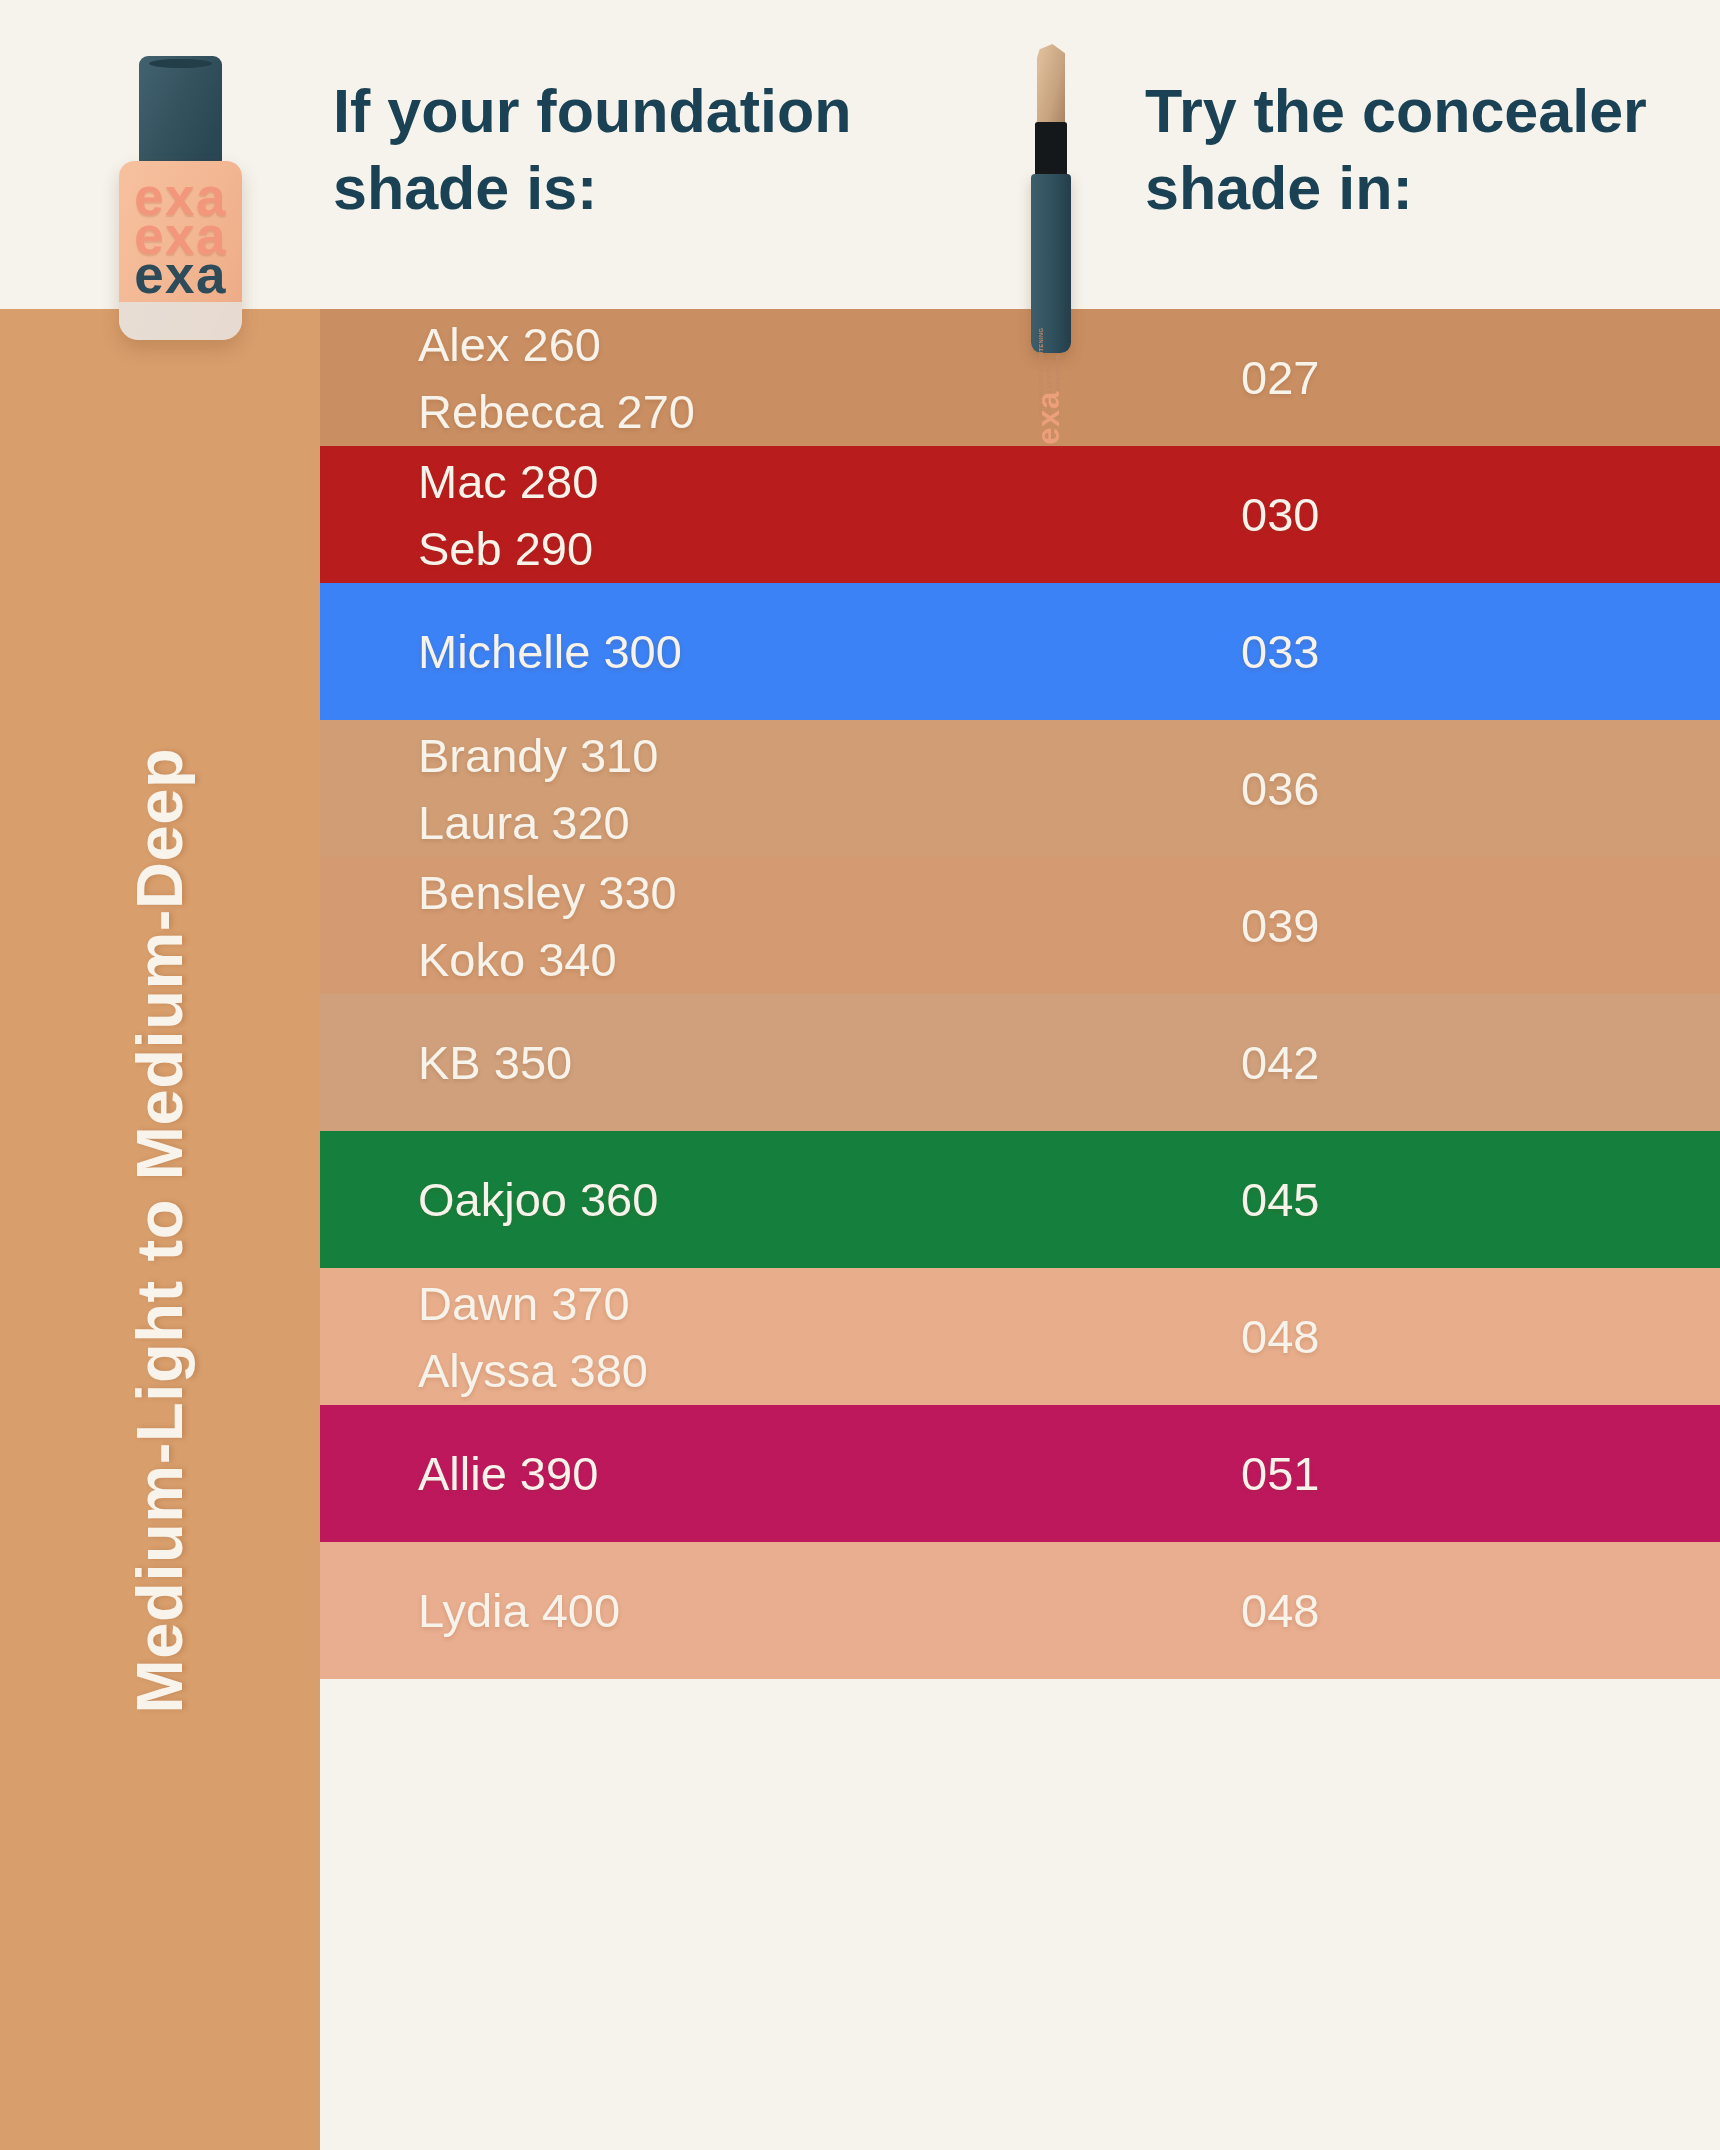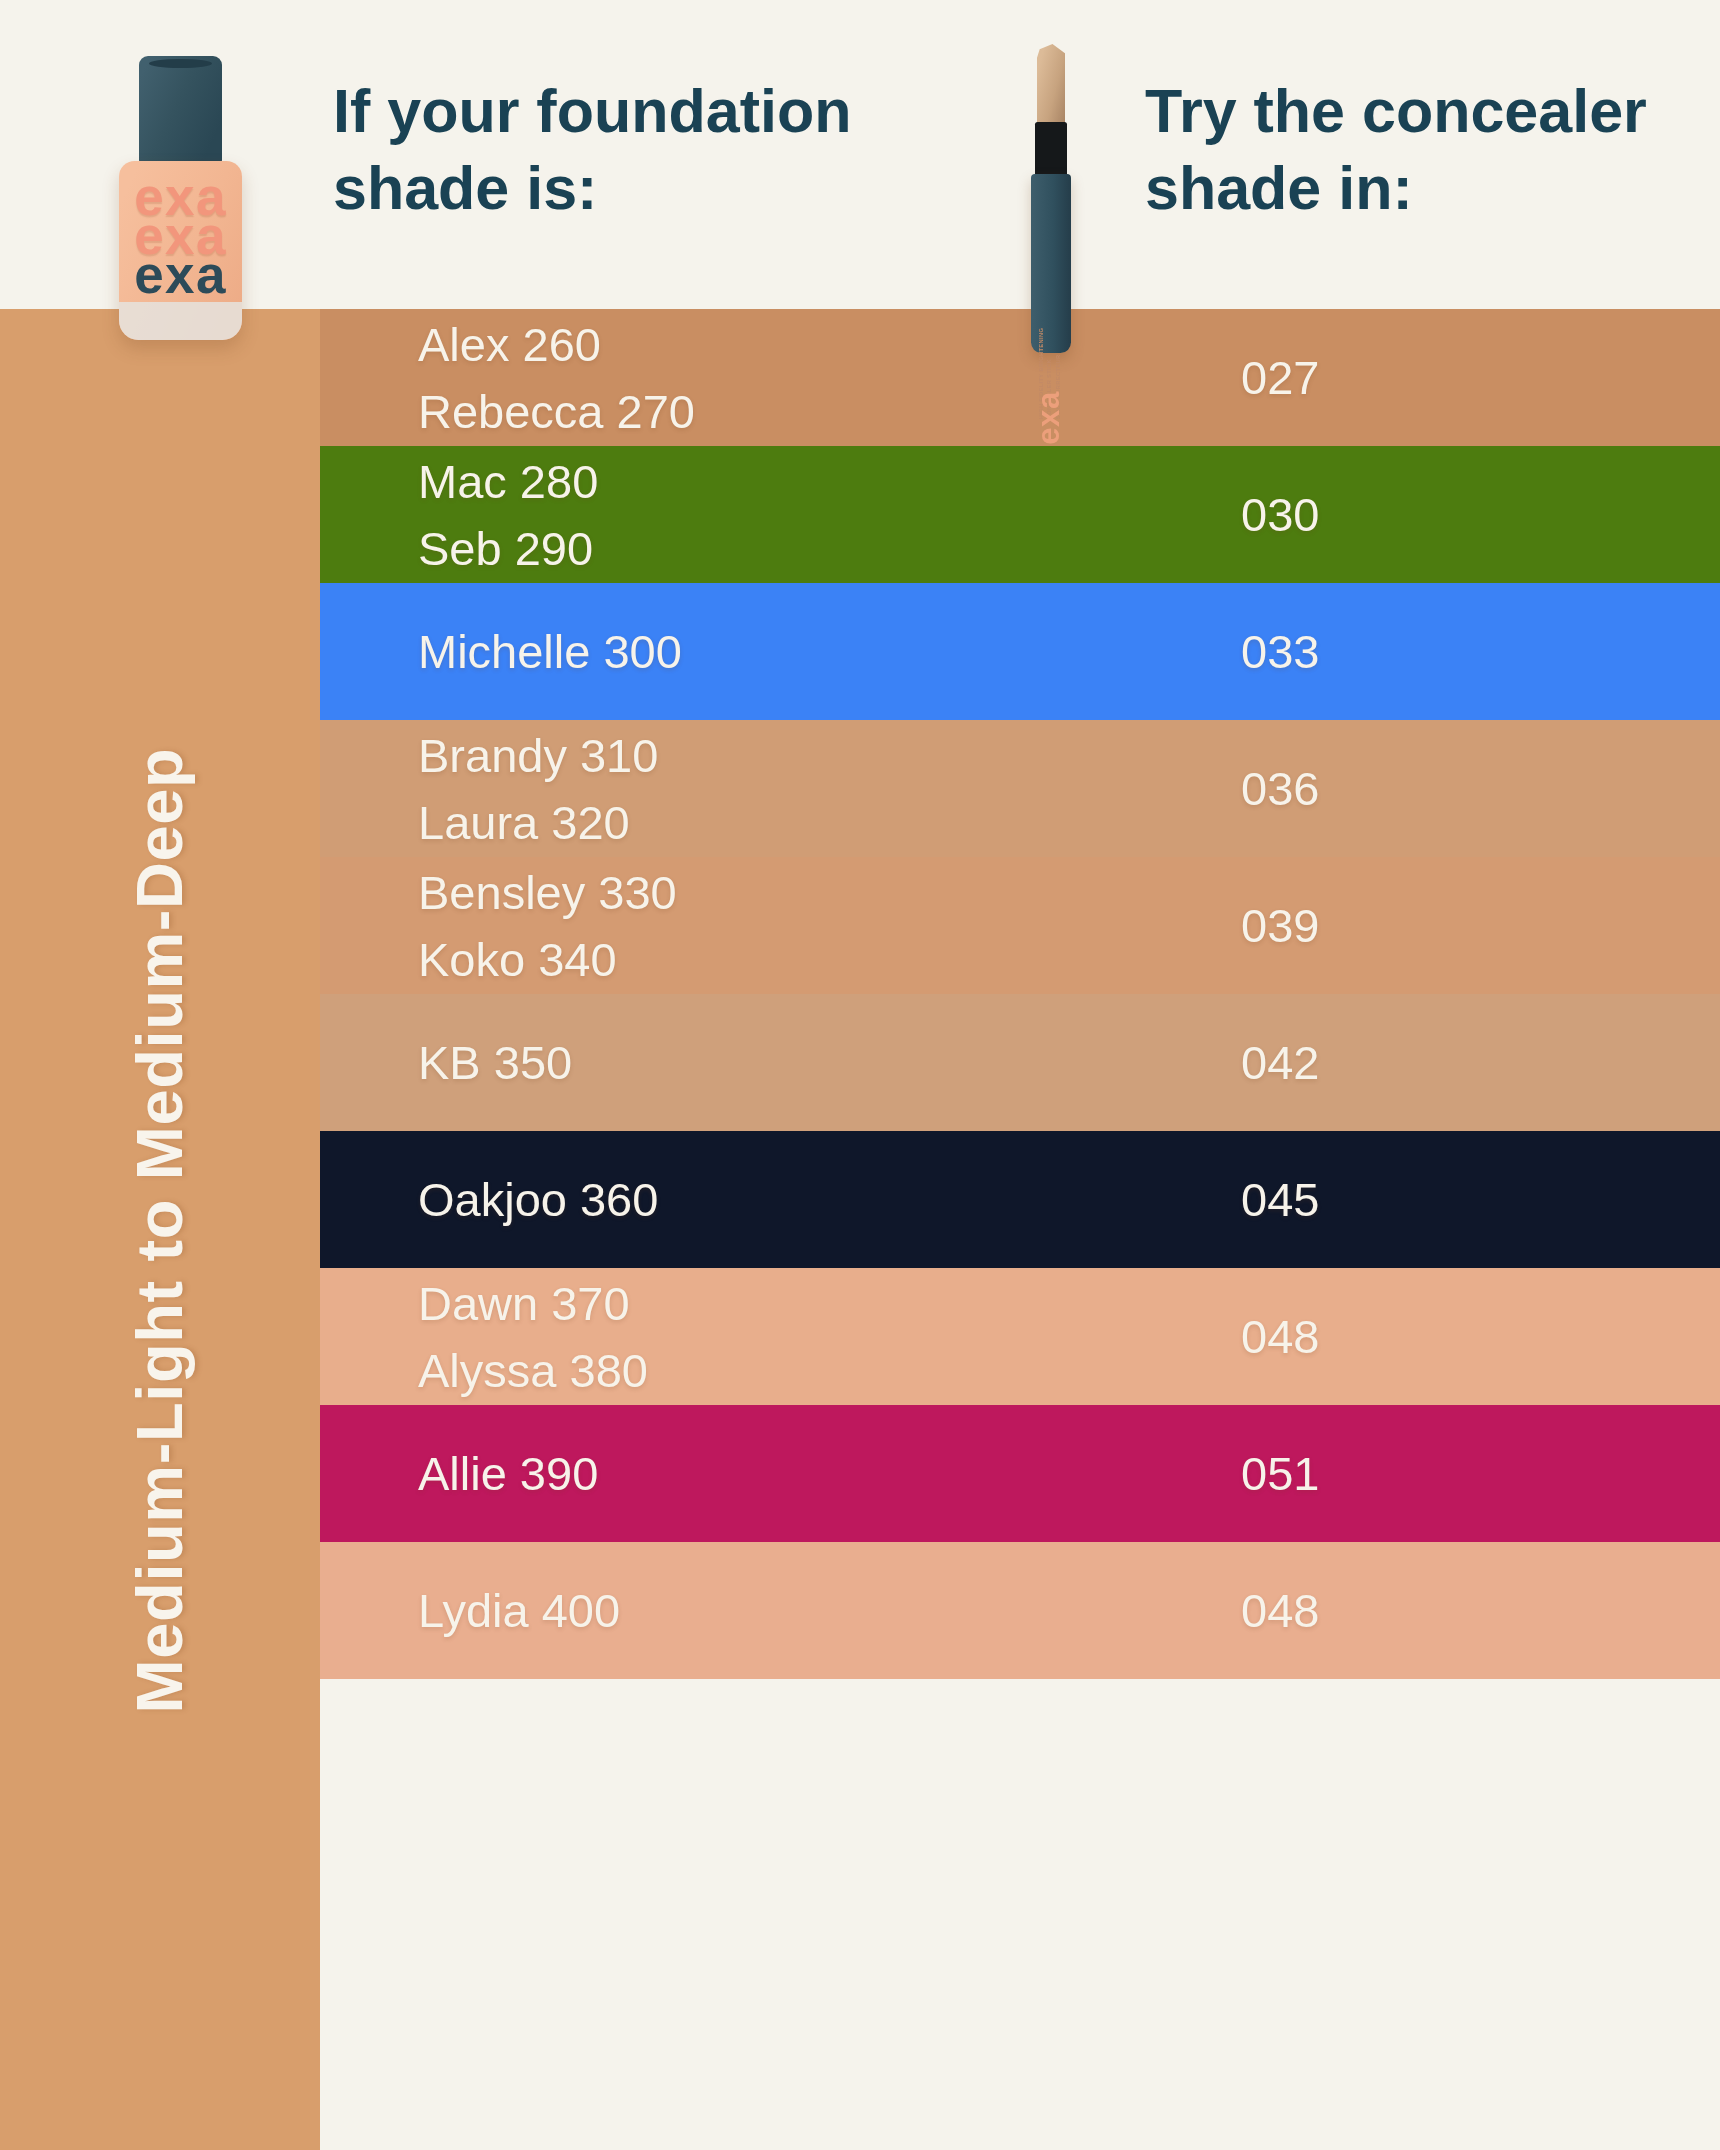--- a/index.html
+++ b/index.html
@@ -115,21 +115,21 @@
   <div class="rows">
 
     <div class="row" style="background-color:#c98e62">
       <div class="cell-foundation">
         <span>Alex 260</span>
         <span>Rebecca 270</span>
       </div>
       <div class="cell-concealer">027</div>
     </div>
 
-    <div class="row" style="background-color:#4d7c0f">
+    <div class="row" style="background-color:#b91c1c">
       <div class="cell-foundation">
         <span>Mac 280</span>
         <span>Seb 290</span>
       </div>
       <div class="cell-concealer">030</div>
     </div>
 
     <div class="row" style="background-color:#3b82f6">
       <div class="cell-foundation">
         <span>Michelle 300</span>
@@ -155,21 +155,21 @@
     </div>
 
     <div class="row" style="background-color:#cfa07b">
       <div class="cell-foundation">
         <span>KB 350</span>
 
       </div>
       <div class="cell-concealer">042</div>
     </div>
 
-    <div class="row" style="background-color:#0f172a">
+    <div class="row" style="background-color:#15803d">
       <div class="cell-foundation">
         <span>Oakjoo 360</span>
 
       </div>
       <div class="cell-concealer">045</div>
     </div>
 
     <div class="row" style="background-color:#e8ae8c">
       <div class="cell-foundation">
         <span>Dawn 370</span>

